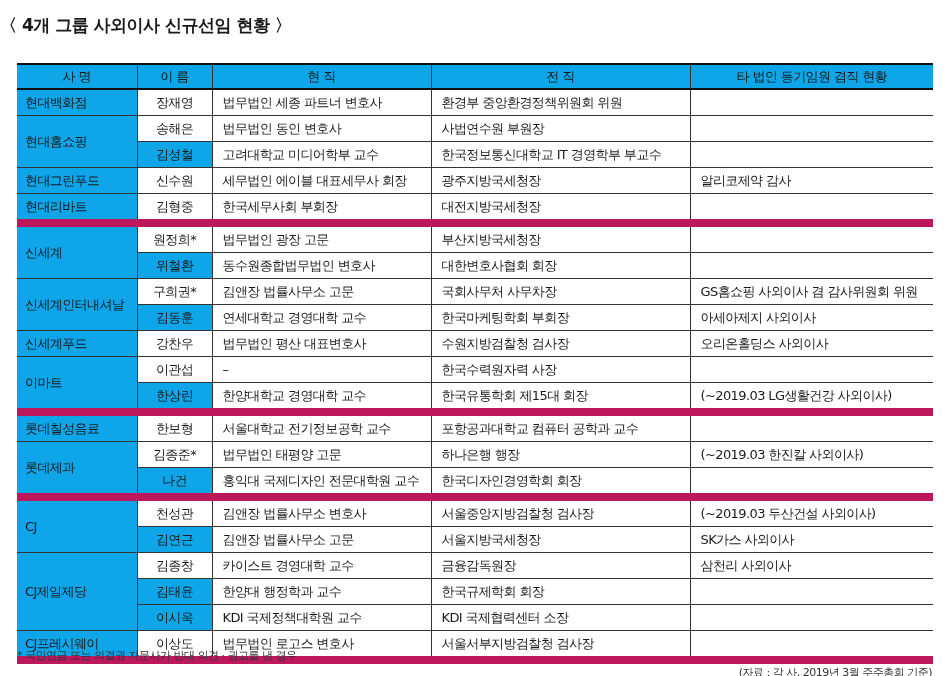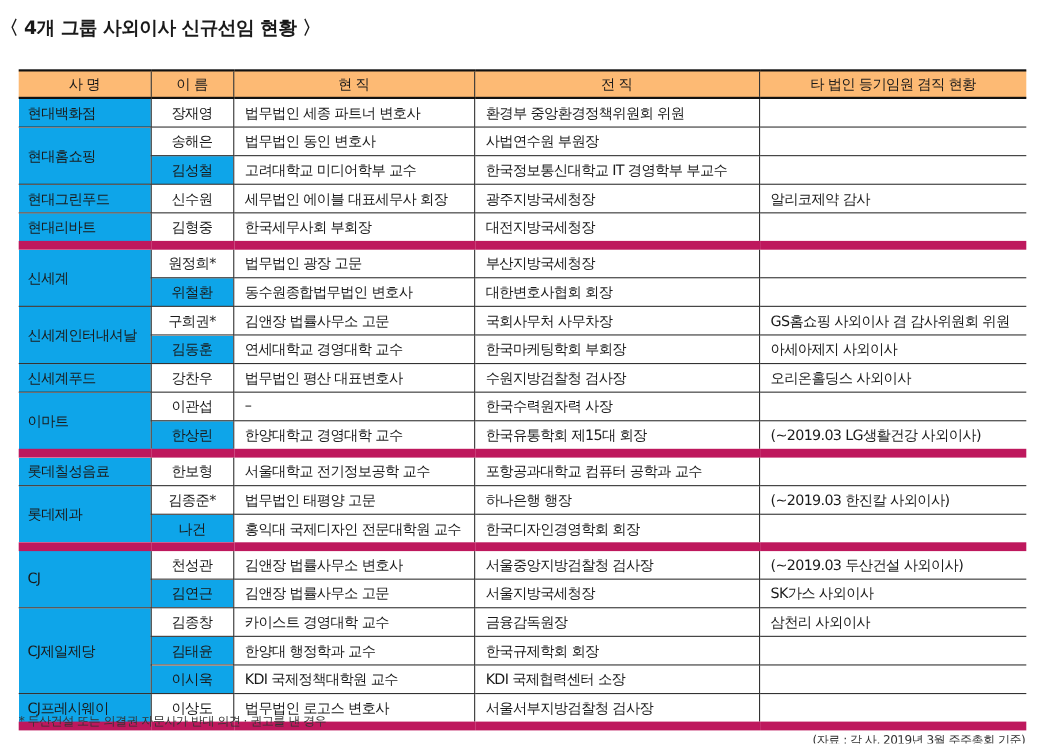--- a/index.html
+++ b/index.html
@@ -4,21 +4,21 @@
 <style>
   html, body { margin:0; padding:0; background:#ffffff; }
   body { width:952px; height:676px; position:relative; overflow:hidden;
          font-family:"DejaVu Sans", "Liberation Sans", sans-serif; color:#1a1a1a; }
   .title { position:absolute; left:0; top:14px; width:952px; text-align:left;
            font-size:17px; font-weight:bold; letter-spacing:-0.5px; }
   table { position:absolute; left:17px; top:63px; width:916px; border-collapse:collapse;
           table-layout:fixed; font-size:13px; letter-spacing:-0.6px; }
   col.c1 { width:120px; } col.c2 { width:75px; } col.c3 { width:219px; }
   col.c4 { width:259px; } col.c5 { width:243px; }
-  th { background:#fdba74; font-weight:normal; height:23px; text-align:center;
+  th { background:#0ea5e9; font-weight:normal; height:23px; text-align:center;
        border-top:2px solid #111; border-bottom:2px solid #111;
        border-left:1px solid #333; border-right:1px solid #333; padding:0; }
   th:first-child { border-left:none; } th:last-child { border-right:none; }
   td { height:25px; border:1px solid #333; padding:0 0 0 10px; white-space:nowrap; overflow:hidden; }
   td:first-child { border-left:none; background:#0ea5e9; padding-left:8px; }
   td:last-child { border-right:none; }
   td.name { text-align:center; padding:0; }
   td.thickcell { border-bottom:8px solid #be185d; }
   .note { position:absolute; left:17px; top:648px; font-size:11px; color:#333; letter-spacing:-0.5px; }
   .source { position:absolute; right:20px; top:648px; font-size:11px; color:#333; letter-spacing:-0.5px;margin-top:17px; }
@@ -181,14 +181,14 @@
       <tr>
         <td rowspan="1" class="thickcell">CJ프레시웨이</td>
         <td class="name thickcell">이상도</td>
         <td class="thickcell">법무법인 로고스 변호사</td>
         <td class="thickcell">서울서부지방검찰청 검사장</td>
         <td class="thickcell"></td>
       </tr>
     </tbody>
 </table>
 
-<div class="note">* 두산건설 또는 의결권 자문사가 반대 의견 · 권고를 낸 경우</div>
+<div class="note">* 국민연금 또는 의결권 자문사가 반대 의견 · 권고를 낸 경우</div>
 <div class="source">(자료 : 각 사, 2019년 3월 주주총회 기준)</div>
 
 </body></html>

